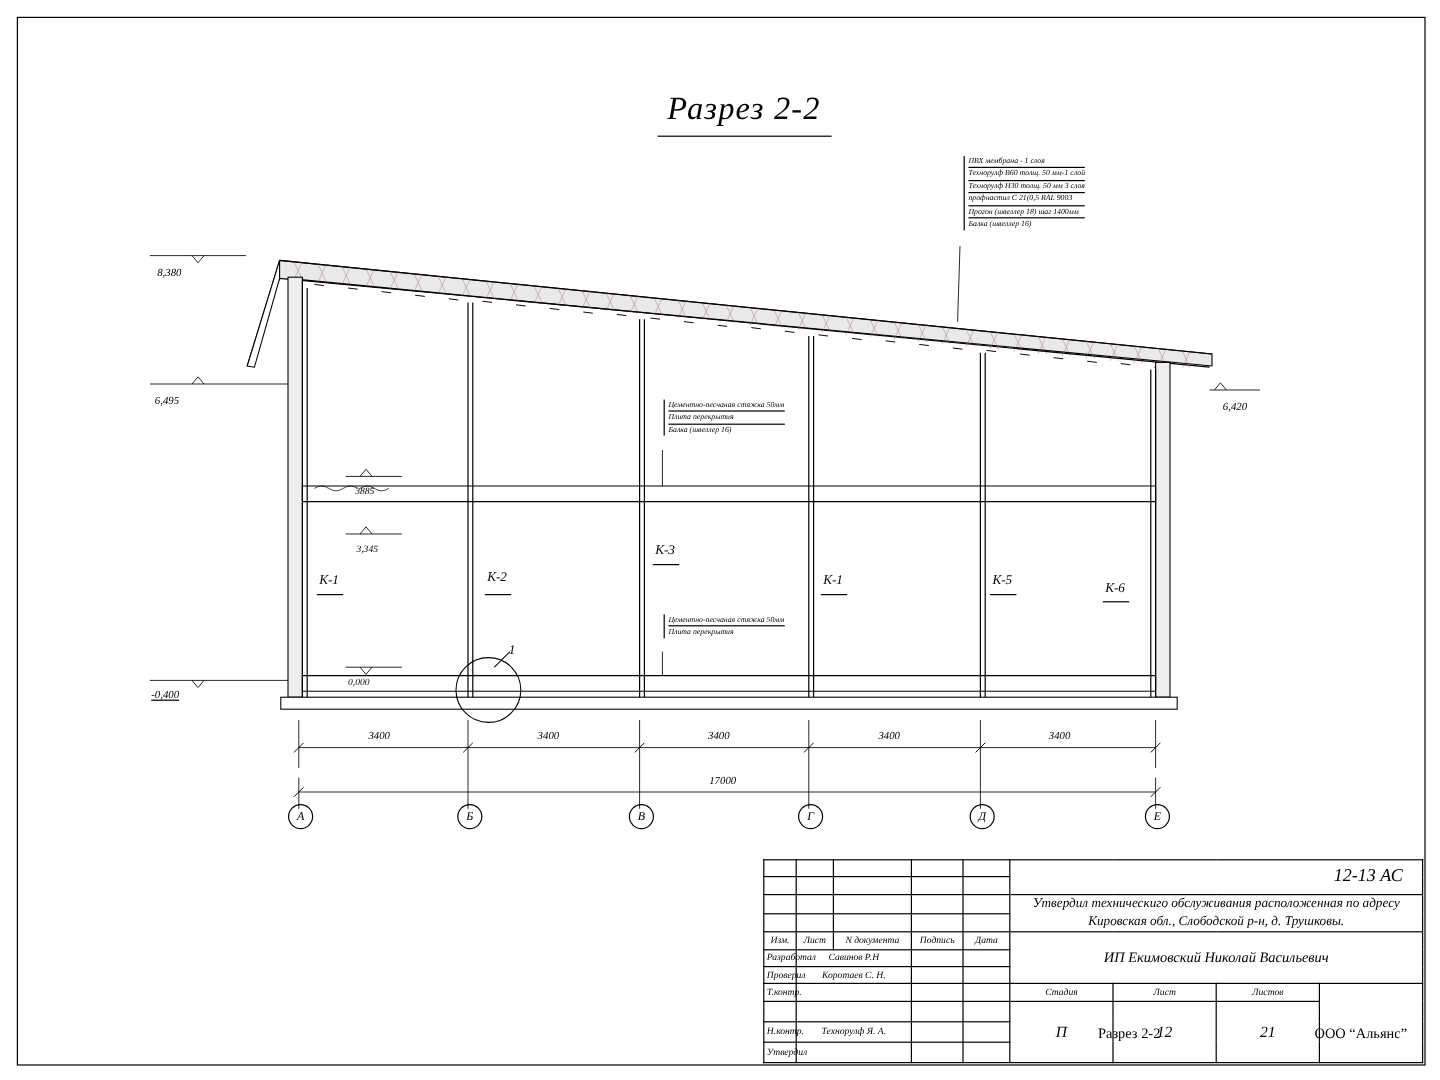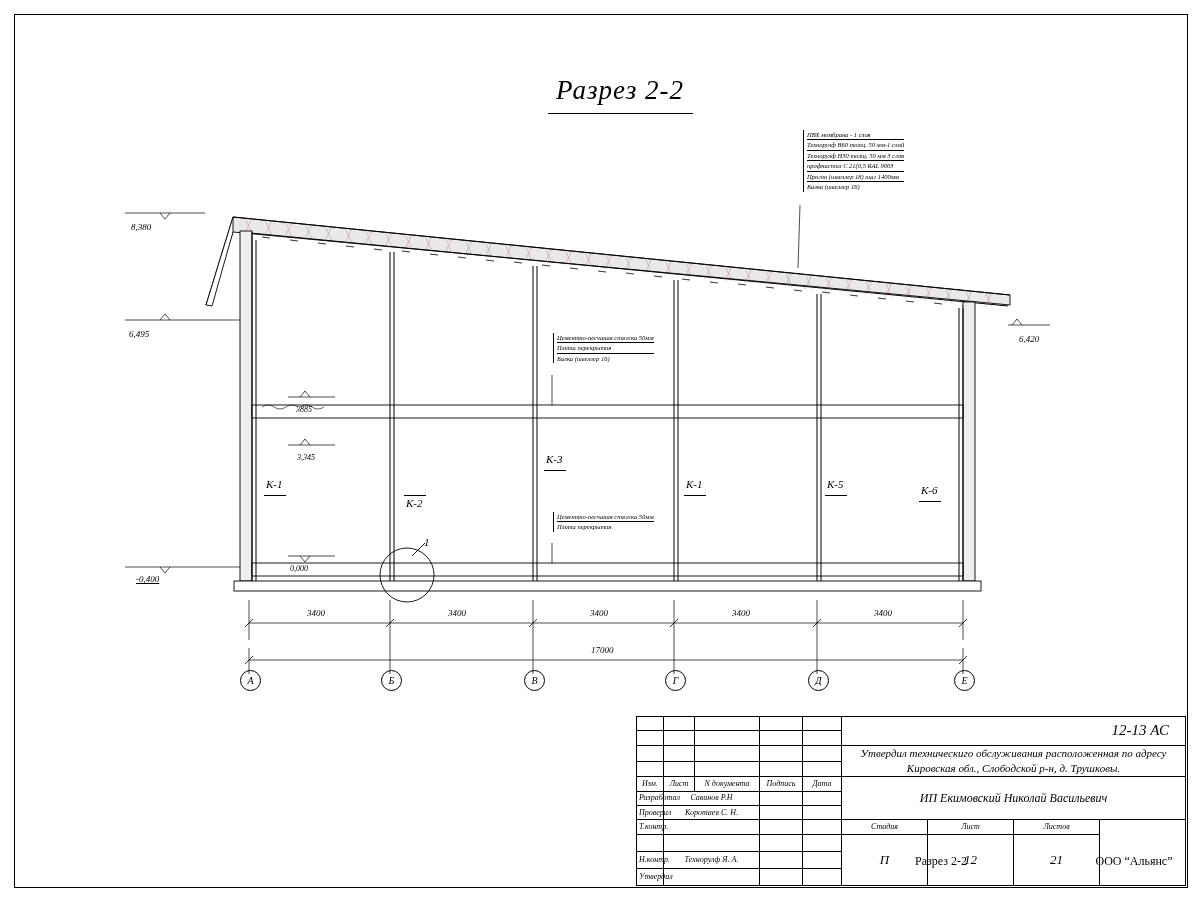--- a/index.html
+++ b/index.html
@@ -116,21 +116,21 @@
         <path d="M800,205 L798,268"></path>
         <path d="M552,375 L552,405"></path>
         <path d="M552,543 L552,563"></path>
       </g>
     </g>
   </svg>
 
   <div class="elev" style="left:131px;top:202px;">8,380</div>
   <div class="elev" style="left:129px;top:309px;">6,495</div>
   <div class="elev" style="left:1019px;top:314px;">6,420</div>
-  <div class="elev" style="left:136px;top:554px;text-decoration:underline;">-0,400</div>
+  <div class="elev" style="left:126px;top:554px;text-decoration:underline;">-0,400</div>
   <div class="elev" style="left:296px;top:385px;font-size:8px;">3885</div>
   <div class="elev" style="left:297px;top:433px;font-size:8px;">3,345</div>
   <div class="elev" style="left:290px;top:544px;font-size:8px;">0,000</div>
 
   <div class="lead-box" style="left:803px;top:130px;">
     <div>ПВХ мембрана - 1 слоя</div>
     <div>Технорулф В60 толщ. 50 мм-1 слой</div>
     <div>Технорулф Н30 толщ. 50 мм 3 слоя</div>
     <div>профнастил С 21(0,5 RAL  9003</div>
     <div>Прогон (швеллер 18) шаг 1400мм</div>
@@ -143,21 +143,21 @@
     <div>Балка (швеллер 16)</div>
   </div>
 
   <div class="lead-box" style="left:553px;top:512px;">
     <div>Цементно-песчаная стяжка 50мм</div>
     <div>Плита перекрытия</div>
   </div>
 
   <div class="lbl11" style="position:absolute;left:266px;top:478px;">К-1</div>
   <div class="hline" style="left:264px;top:495px;width:22px;"></div>
-  <div class="lbl11" style="position:absolute;left:406px;top:497px;">К-2</div>
+  <div class="lbl11" style="position:absolute;left:406px;top:475px;">К-2</div>
   <div class="hline" style="left:404px;top:495px;width:22px;"></div>
   <div class="lbl11" style="position:absolute;left:546px;top:453px;">К-3</div>
   <div class="hline" style="left:544px;top:470px;width:22px;"></div>
   <div class="lbl11" style="position:absolute;left:686px;top:478px;">К-1</div>
   <div class="hline" style="left:684px;top:495px;width:22px;"></div>
   <div class="lbl11" style="position:absolute;left:827px;top:478px;">К-5</div>
   <div class="hline" style="left:825px;top:495px;width:22px;"></div>
   <div class="lbl11" style="position:absolute;left:921px;top:484px;">К-6</div>
   <div class="hline" style="left:919px;top:501px;width:22px;"></div>
 

